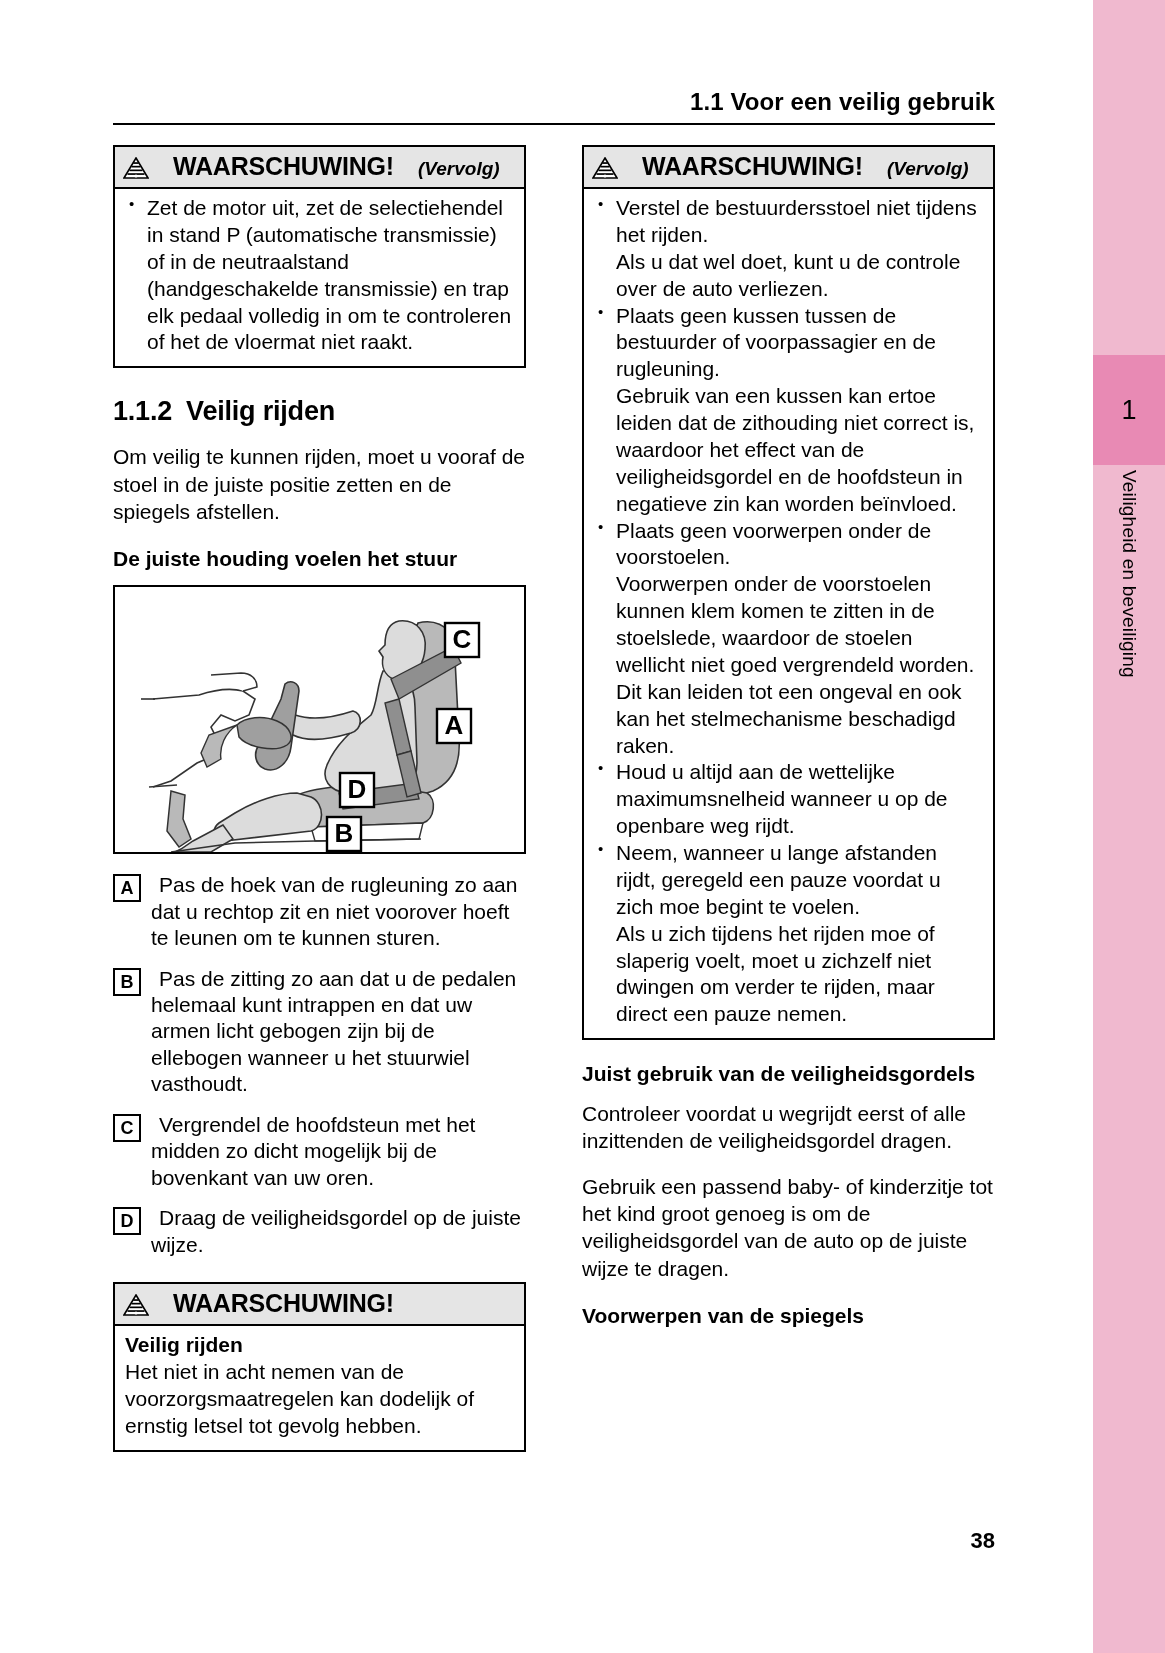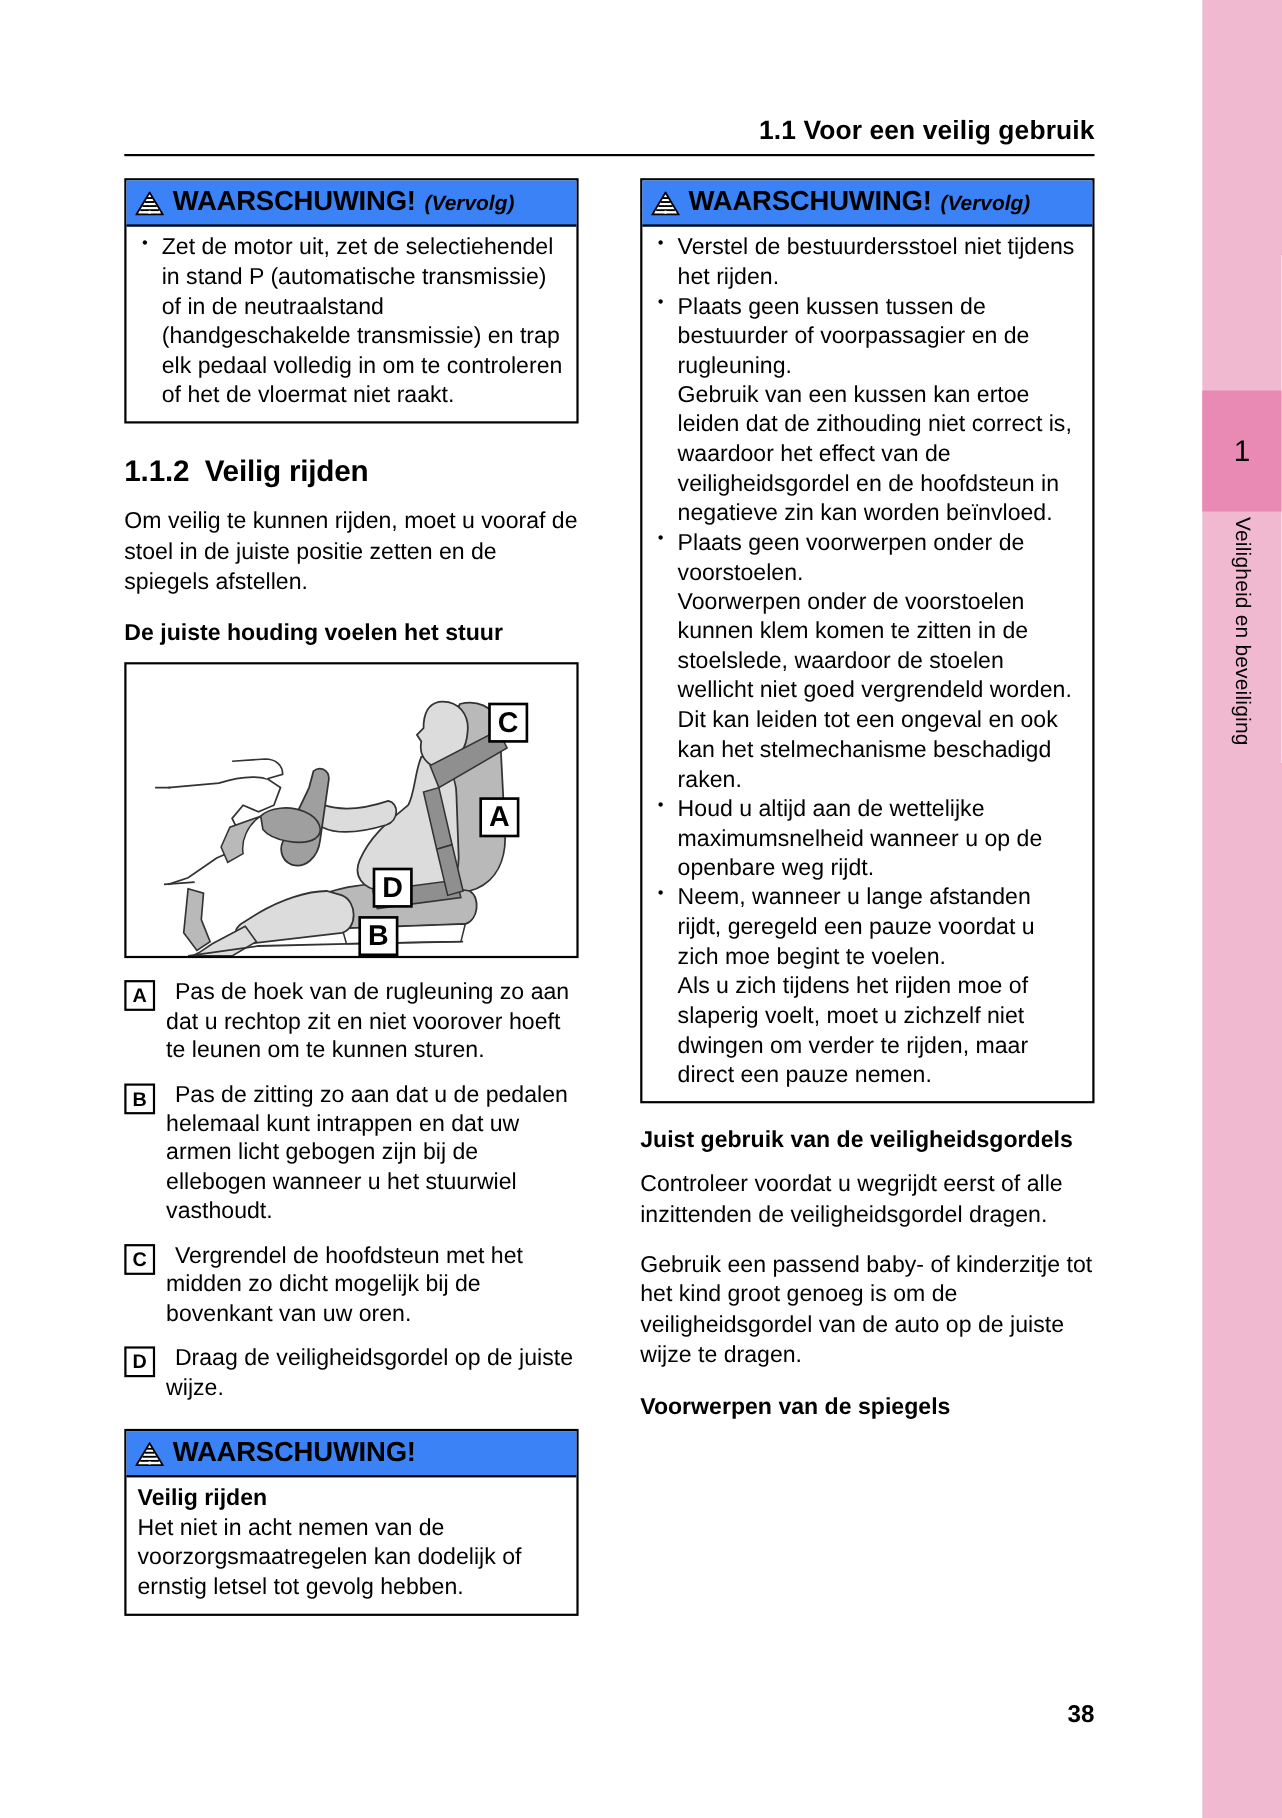--- a/index.html
+++ b/index.html
@@ -53,21 +53,21 @@
   .edge-tab-label span {
     writing-mode: vertical-rl;
     text-orientation: mixed;
     white-space: nowrap;
   }
 
   
   .page {
     position: absolute;
     left: 0;
-    top: 17px;
+    top: 0;
     width: 1093px;
     height: 1557px;
   }
 
   .running-head {
     position: absolute;
     left: 113px;
     top: 88px;
     width: 882px;
     text-align: right;
@@ -92,26 +92,26 @@
   .col-left { left: 113px; }
   .col-right { left: 582px; }
 
   
   .warn {
     border: 2px solid #000;
     background: #ffffff;
     margin-bottom: 0;
   }
   .warn-head {
-    background: #3b82f6;
+    background: #e5e5e5;
     border-bottom: 2px solid #000;
     padding: 5px 8px 6px 8px;
     display: flex;
     align-items: baseline;
-    gap: 8px;
+    gap: 24px;
   }
   .warn-title {
     font-size: 25px;
     font-weight: bold;
     letter-spacing: -0.2px;
   }
   .warn-cont {
     font-size: 19px;
     font-weight: bold;
     font-style: italic;
@@ -397,20 +397,21 @@
           <rect x="4.5" y="16.2" width="17" height="1.7" fill="#000"></rect>
           <circle cx="13" cy="18.9" r="1.5" fill="#ffffff"></circle>
         </svg>
         <span class="warn-title">WAARSCHUWING!</span>
         <span class="warn-cont">(Vervolg)</span>
       </div>
       <div class="warn-body">
         <ul class="wlist">
           <li>Verstel de bestuurdersstoel niet tijdens het rijden.</li>
         </ul>
+        <p class="wsub">Als u dat wel doet, kunt u de controle over de auto verliezen.</p>
 
         <ul class="wlist">
           <li>Plaats geen kussen tussen de bestuurder of voorpassagier en de rugleuning.</li>
         </ul>
         <p class="wsub">Gebruik van een kussen kan ertoe leiden dat de zithouding niet correct is, waardoor het effect van de veiligheidsgordel en de hoofdsteun in negatieve zin kan worden beïnvloed.</p>
 
         <ul class="wlist">
           <li>Plaats geen voorwerpen onder de voorstoelen.</li>
         </ul>
         <p class="wsub">Voorwerpen onder de voorstoelen kunnen klem komen te zitten in de stoelslede, waardoor de stoelen wellicht niet goed vergrendeld worden. Dit kan leiden tot een ongeval en ook kan het stelmechanisme beschadigd raken.</p>

